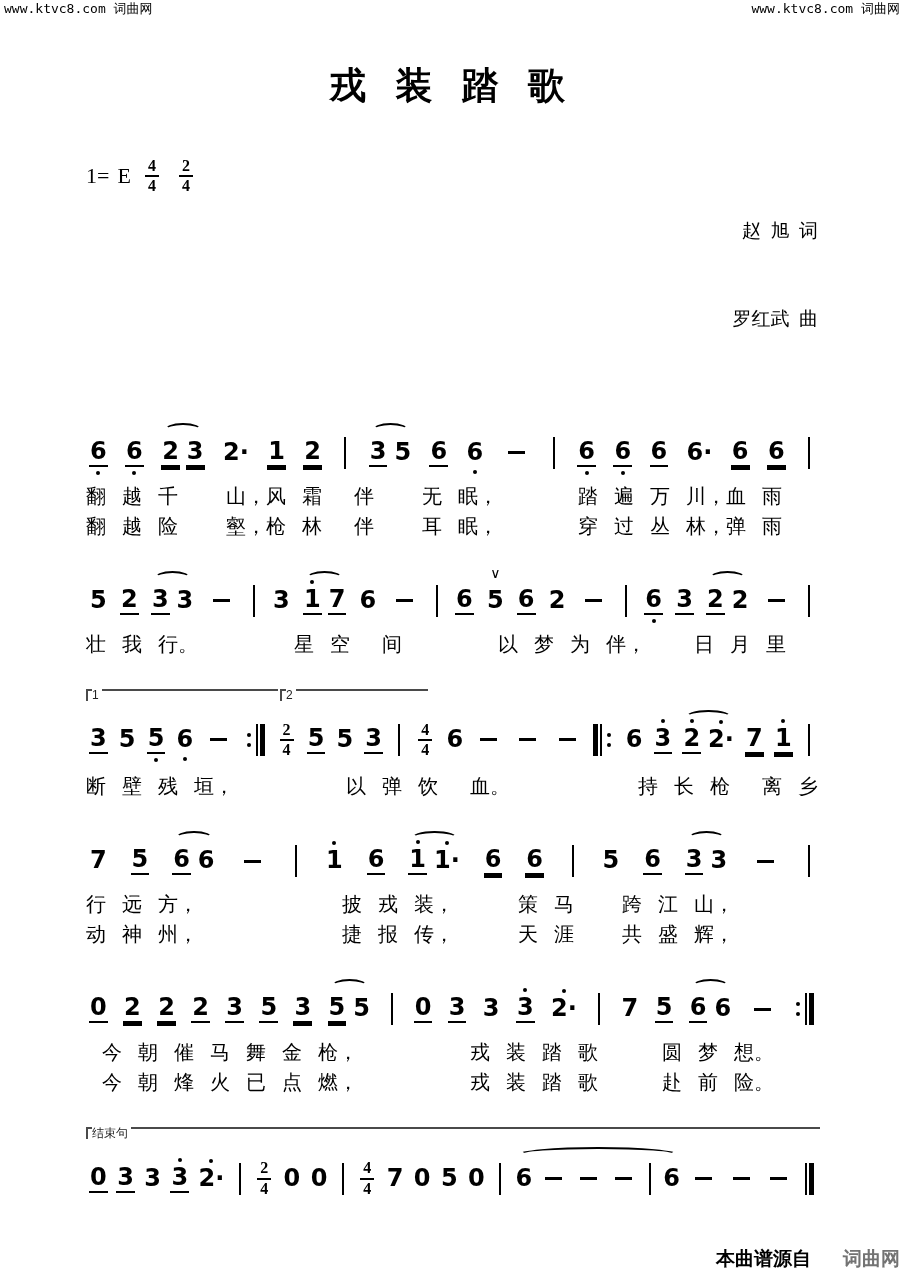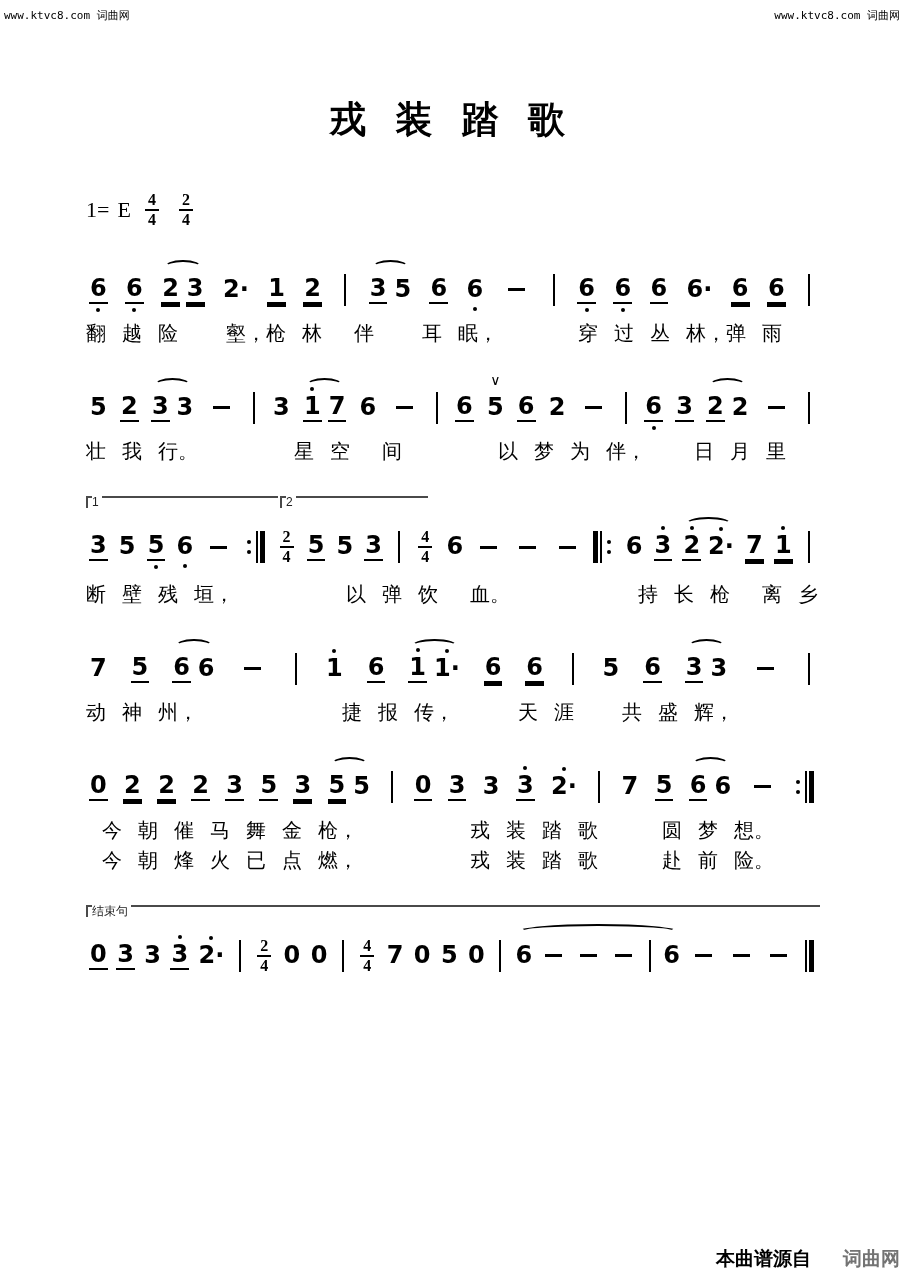--- a/index.html
+++ b/index.html
@@ -1,22 +1,22 @@
 <!DOCTYPE html>
 <html><head>
 <meta charset="utf-8">
 <style>
   html,body{margin:0;padding:0}
   body{
     width:904px;height:1280px;position:relative;background:#fff;color:#000;
     font-family:"Liberation Sans",sans-serif;overflow:hidden;
   }
-  .wm-row{display:flex;justify-content:space-between;padding:8px 4px 0 4px;
-    font-family:"DejaVu Sans Mono",monospace;font-size:11px;color:#000}
-  .title{text-align:center;margin-top:72px;font-family:"Liberation Serif",serif;
+  .wm-row{display:flex;justify-content:space-between;padding:0 4px 0 4px;
+    font-family:"DejaVu Sans Mono",monospace;font-size:13px;color:#000}
+  .title{text-align:center;margin-top:43px;font-family:"Liberation Serif",serif;
     font-weight:bold;font-size:37px;letter-spacing:10px}
   .head-row{display:flex;justify-content:space-between;align-items:flex-start;
     padding:0 86px;margin-top:46px}
   .keysig{display:flex;align-items:center;font-family:"Liberation Serif",serif;
     font-size:22px;gap:8px}
   .credits{text-align:right;font-family:"Liberation Serif",serif;font-size:19px;
     line-height:1.55;white-space:pre}
   .sheet{padding:0 86px;margin-top:10px}
   .system{margin-top:24px}
   
@@ -77,20 +77,24 @@
     <span>E</span>
     <span class="time">
       <span class="num">4</span>
       <span class="den">4</span>
     </span>
     <span class="time">
       <span class="num">2</span>
       <span class="den">4</span>
     </span>
   </div>
+  <div class="credits">
+    <div>赵  旭  词</div>
+    <div>罗红武  曲</div>
+  </div>
 </div>
 
 <div class="sheet" id="sheet">
     <div class="system">
       <div class="notes-row">
         <span class="note u1 ob"><span class="txt">6</span></span>
         <span class="note u1 ob"><span class="txt">6</span></span>
         <span class="slur">
           <span class="note u2"><span class="txt">2</span></span>
           <span class="note u2"><span class="txt">3</span></span>
@@ -108,20 +112,21 @@
         <span class="dash"></span>
         <span class="bar"></span>
         <span class="note u1 ob"><span class="txt">6</span></span>
         <span class="note u1 ob"><span class="txt">6</span></span>
         <span class="note u1"><span class="txt">6</span></span>
         <span class="note"><span class="txt">6·</span></span>
         <span class="note u2"><span class="txt">6</span></span>
         <span class="note u2"><span class="txt">6</span></span>
         <span class="bar"></span>
       </div>
+      <div class="lyric">翻 越 千   山，风 霜  伴   无 眠，     踏 遍 万 川，血 雨</div>
       <div class="lyric">翻 越 险   壑，枪 林  伴   耳 眠，     穿 过 丛 林，弹 雨</div>
     </div>
     <div class="system">
       <div class="notes-row">
         <span class="note"><span class="txt">5</span></span>
         <span class="note u1"><span class="txt">2</span></span>
         <span class="slur">
           <span class="note u1"><span class="txt">3</span></span>
           <span class="note"><span class="txt">3</span></span>
         </span>
@@ -232,20 +237,21 @@
         <span class="bar"></span>
         <span class="note"><span class="txt">5</span></span>
         <span class="note u1"><span class="txt">6</span></span>
         <span class="slur">
           <span class="note u1"><span class="txt">3</span></span>
           <span class="note"><span class="txt">3</span></span>
         </span>
         <span class="dash"></span>
         <span class="bar"></span>
       </div>
+      <div class="lyric">行 远 方，         披 戎 装，    策 马   跨 江 山，</div>
       <div class="lyric">动 神 州，         捷 报 传，    天 涯   共 盛 辉，</div>
     </div>
     <div class="system">
       <div class="notes-row">
         <span class="note u1"><span class="txt">0</span></span>
         <span class="note u2"><span class="txt">2</span></span>
         <span class="note u2"><span class="txt">2</span></span>
         <span class="note u1"><span class="txt">2</span></span>
         <span class="note u1"><span class="txt">3</span></span>
         <span class="note u1"><span class="txt">5</span></span>

